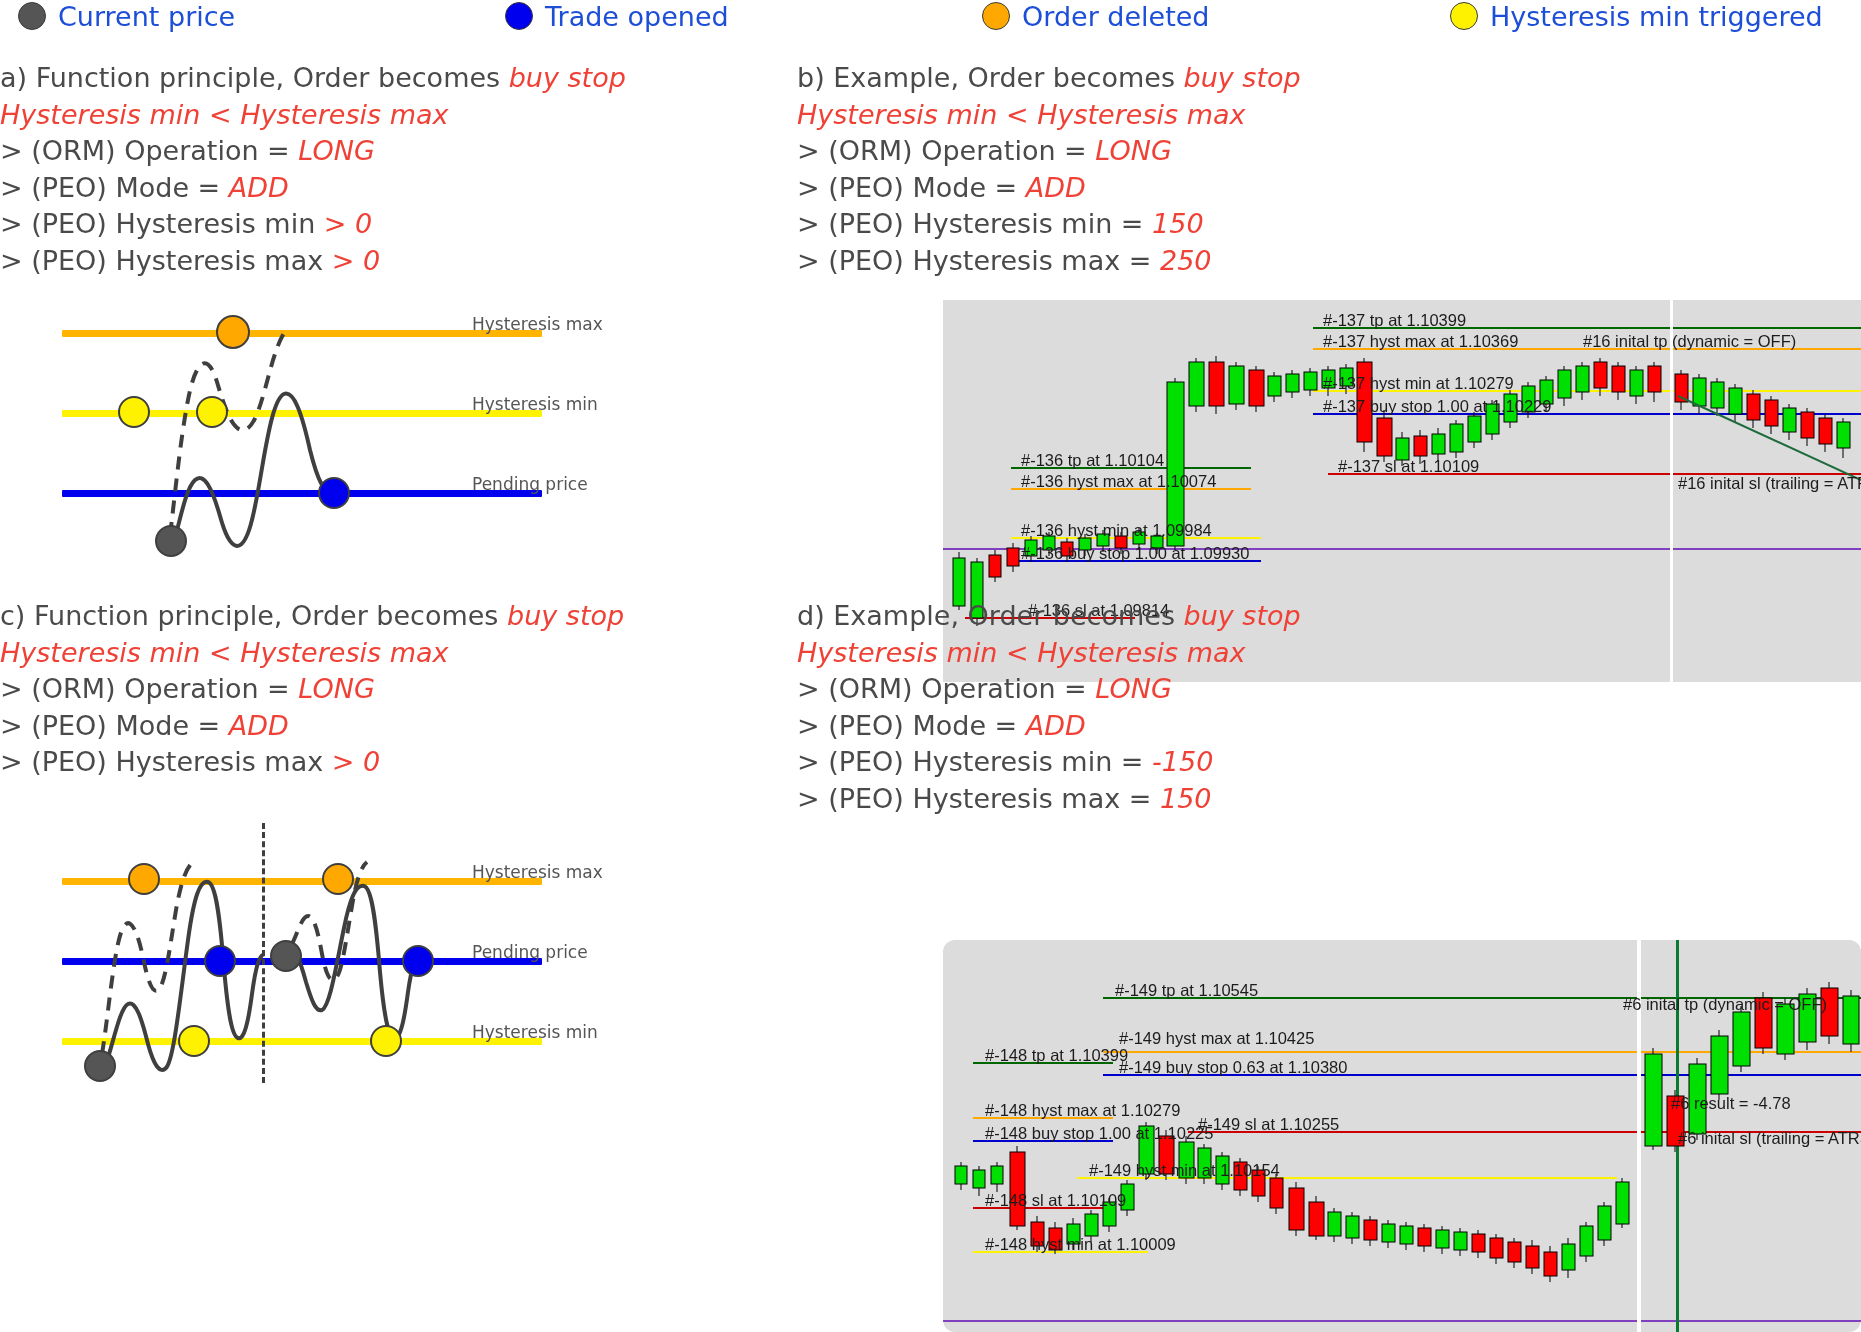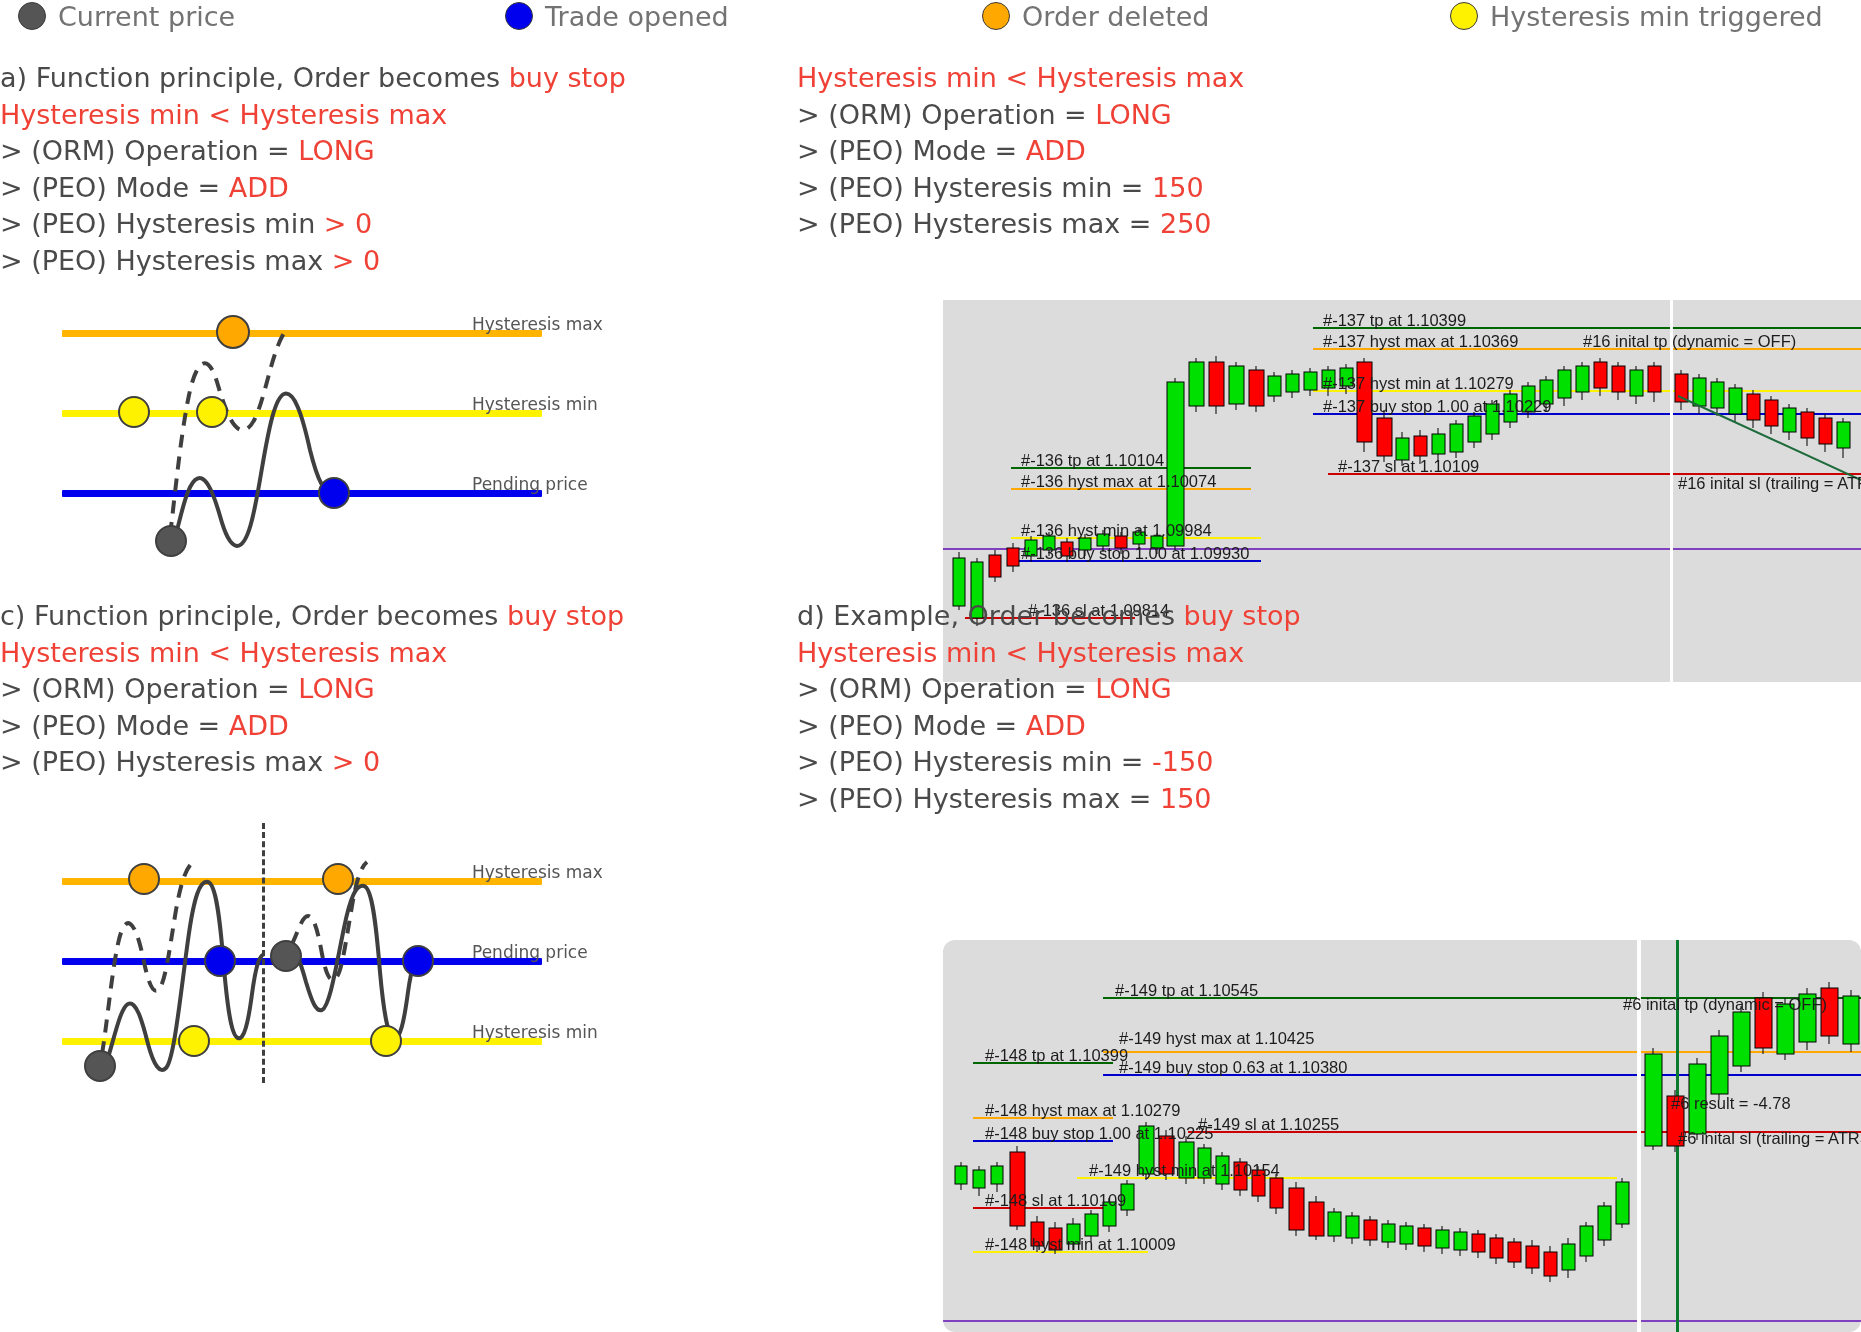--- a/index.html
+++ b/index.html
@@ -32,34 +32,34 @@
   }
   .legend-dot {
     width: 26px;
     height: 26px;
     border-radius: 50%;
     border: 1.5px solid #3a3a3a;
     flex: 0 0 auto;
   }
   .legend-label {
     font-size: 27px;
-    color: #737373;
+    color: #1d4ed8;
     line-height: 1;
     text-align: center;
   }
 
   
   .textblock {
     position: absolute;
     font-size: 27px;
     line-height: 36.5px;
     color: #4a4a4a;
     white-space: nowrap;
   }
-  .textblock .red { color: #ef4136; }
+  .textblock .red { color: #ef4136; font-style: italic; }
 
   
   .principle {
     position: absolute;
   }
   .pline {
     position: absolute;
     height: 7px;
     border-radius: 1px;
   }
@@ -170,20 +170,21 @@
   </svg>
 
   <div class="pdot orange" style="left:216px; top:25px;  width:34px; height:34px;"></div>
   <div class="pdot yellow" style="left:118px; top:106px; width:32px; height:32px;"></div>
   <div class="pdot yellow" style="left:196px; top:106px; width:32px; height:32px;"></div>
   <div class="pdot blue" style="left:318px; top:187px; width:32px; height:32px;"></div>
   <div class="pdot grey" style="left:155px; top:235px; width:32px; height:32px;"></div>
 </div>
 
 <div class="textblock" style="left:797px; top:60px;">
+  <div><span>b) Example, Order becomes </span><span class="red">buy stop</span></div>
   <div><span class="red">Hysteresis min &lt; Hysteresis max</span></div>
   <div><span>&gt; (ORM) Operation = </span><span class="red">LONG</span></div>
   <div><span>&gt; (PEO) Mode = </span><span class="red">ADD</span></div>
   <div><span>&gt; (PEO) Hysteresis min = </span><span class="red">150</span></div>
   <div><span>&gt; (PEO) Hysteresis max = </span><span class="red">250</span></div>
 </div>
 
 <div class="chart" style="left:943px; top:300px; width:918px; height:382px;">
 
   <div class="hline" style="left:370px; top:27px;  width:548px; background:#006600;"></div>

